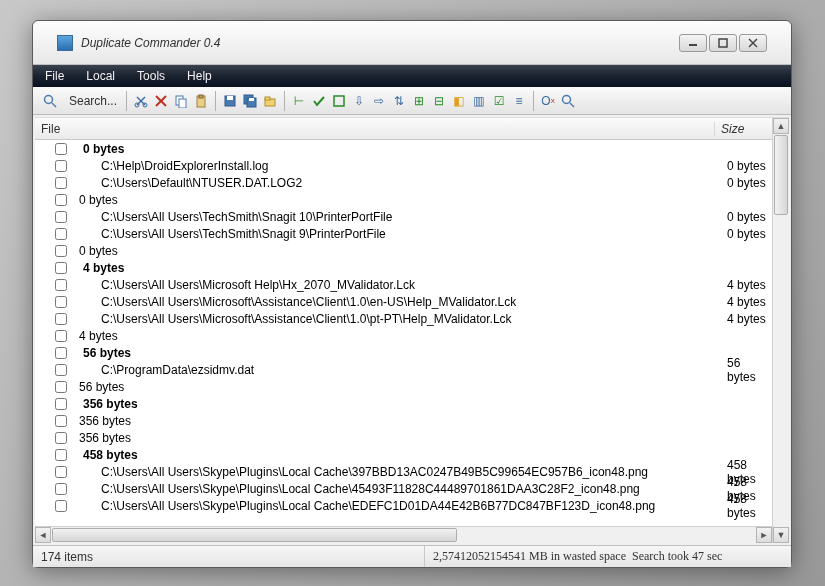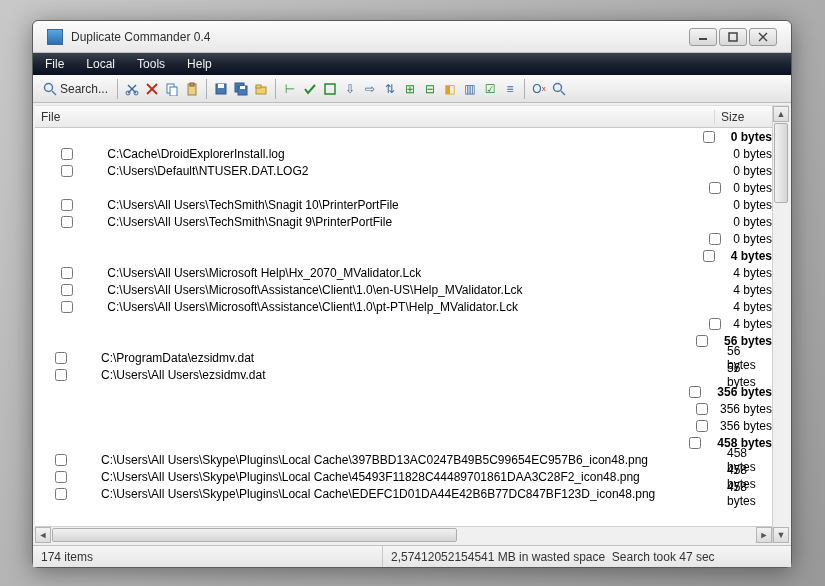--- a/index.html
+++ b/index.html
@@ -19,28 +19,29 @@
   width: 760px;
   height: 548px;
   background: #f0f0f0;
   border: 1px solid #5a5a5a;
   border-radius: 6px;
   box-shadow: 0 4px 24px rgba(0,0,0,0.4);
   display: flex;
   flex-direction: column;
 }
 .titlebar {
-  height: 32px;
+  height: 44px;
   background: linear-gradient(#fdfdfd, #e8e8e8);
   border-top-left-radius: 6px;
   border-top-right-radius: 6px;
   border-bottom: 1px solid #c0c0c0;
   display: flex;
   align-items: center;
-  padding: 0 14px;
+  padding: 0 24px;
+  font-style: italic;
 }
 .titlebar .icon {
   width: 16px; height: 16px;
   background: linear-gradient(#5aa8e0,#2d6db0);
   border: 1px solid #3a6a9a;
   margin-right: 8px;
 }
 .titlebar .title { flex: 1; color: #303030; }
 .controls { display: flex; gap: 2px; }
 .ctrl-btn {
@@ -65,21 +66,21 @@
 .toolbar {
   height: 28px;
   background: linear-gradient(#fafafa,#e4e4e4);
   border-bottom: 1px solid #bcbcbc;
   display: flex;
   align-items: center;
   padding: 0 6px;
   gap: 2px;
 }
 .search-btn {
-  display: flex; align-items: center; gap: 3px;
+  display: flex; align-items: center; gap: 12px;
   padding: 2px 4px;
   color: #303030;
 }
 .tb-sep { width: 1px; height: 20px; background: #b0b0b0; margin: 0 3px; }
 .tb-icon {
   width: 18px; height: 18px;
   display: flex; align-items: center; justify-content: center;
   font-size: 12px;
 }
 .content-wrap {
@@ -94,33 +95,32 @@
 .col-headers {
   height: 22px;
   background: linear-gradient(#fbfbfb,#eaeaea);
   border-bottom: 1px solid #c8c8c8;
   display: flex;
   align-items: center;
   font-size: 12px;
   color: #333;
 }
 .col-file { width: 680px; padding-left: 6px; border-right: 1px solid #d8d8d8; }
-.col-size { flex: 1; padding-left: 6px; }
+.col-size { flex: 1; padding-left: 6px; font-style: italic; }
 .rows {
   flex: 1;
   overflow: hidden;
   font-size: 12px;
   color: #000;
 }
 .row {
   display: flex;
   align-items: center;
   height: 17px;
   padding-left: 20px;
-  justify-content: flex-end;
 }
 .row input[type=checkbox] {
   width: 12px; height: 12px; margin-right: 6px;
 }
 .group-row .lbl { font-weight: bold; padding-left: 10px; }
 .file-row .path { padding-left: 28px; flex: 0 0 648px; white-space: nowrap; overflow: hidden; }
 .file-row .size { padding-left: 6px; }
 .hscroll {
   height: 17px;
   background: #f0f0f0;
@@ -170,21 +170,21 @@
   font-size: 12px;
   color: #333;
 }
 .status-cell {
   padding: 0 8px;
   border-right: 1px solid #c8c8c8;
   height: 100%;
   display: flex;
   align-items: center;
 }
-.status-cell:last-child { border-right: none; flex: 1; white-space: nowrap; overflow: hidden; }
+.status-cell:last-child { border-right: none; flex: 1; white-space: nowrap; overflow: hidden; font-family: Liberation Serif, serif; }
 svg { display: block; }
 </style>
 </head>
 <body>
 
 <div class="window">
   <div class="titlebar">
     <div class="icon"></div>
     <div class="title">Duplicate Commander 0.4</div>
     <div class="controls">
@@ -308,21 +308,21 @@
         <div class="col-file">File</div>
         <div class="col-size">Size</div>
       </div>
       <div class="rows" id="rows">
           <div class="row group-row">
             <input type="checkbox" style="">
             <span class="lbl">0 bytes</span>
           </div>
           <div class="row file-row">
             <input type="checkbox" style="">
-            <span class="path">C:\Cache\DroidExplorerInstall.log</span>
+            <span class="path">C:\Help\DroidExplorerInstall.log</span>
             <span class="size">0 bytes</span>
           </div>
           <div class="row file-row">
             <input type="checkbox" style="">
             <span class="path">C:\Users\Default\NTUSER.DAT.LOG2</span>
             <span class="size">0 bytes</span>
           </div>
           <div class="row file-row">
             <input type="checkbox" style="">
             <span class="size">0 bytes</span>
@@ -368,21 +368,20 @@
             <input type="checkbox" style="">
             <span class="lbl">56 bytes</span>
           </div>
           <div class="row file-row">
             <input type="checkbox" style="">
             <span class="path">C:\ProgramData\ezsidmv.dat</span>
             <span class="size">56 bytes</span>
           </div>
           <div class="row file-row">
             <input type="checkbox" style="">
-            <span class="path">C:\Users\All Users\ezsidmv.dat</span>
             <span class="size">56 bytes</span>
           </div>
           <div class="row group-row">
             <input type="checkbox" style="">
             <span class="lbl">356 bytes</span>
           </div>
           <div class="row file-row">
             <input type="checkbox" style="">
             <span class="size">356 bytes</span>
           </div>
@@ -417,18 +416,18 @@
       </div>
     </div>
     <div class="vscroll">
       <div class="arrow t">▲</div>
       <div class="thumb"></div>
       <div class="arrow b">▼</div>
     </div>
   </div>
 
   <div class="statusbar">
-    <div class="status-cell" style="width:350px">174 items</div>
+    <div class="status-cell" style="width:392px">174 items</div>
     <div class="status-cell">
       <span>2,57412052154541 MB in wasted space</span>&nbsp;&nbsp;<span>Search took 47 sec</span>
     </div>
   </div>
 </div>
 
 </body></html>

